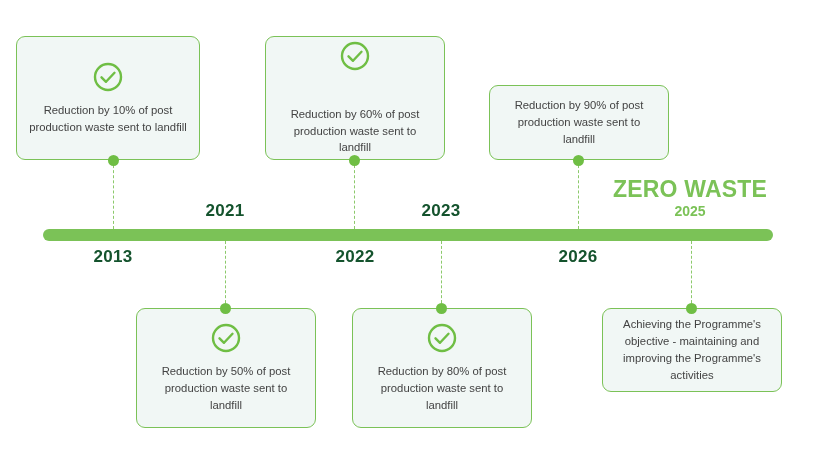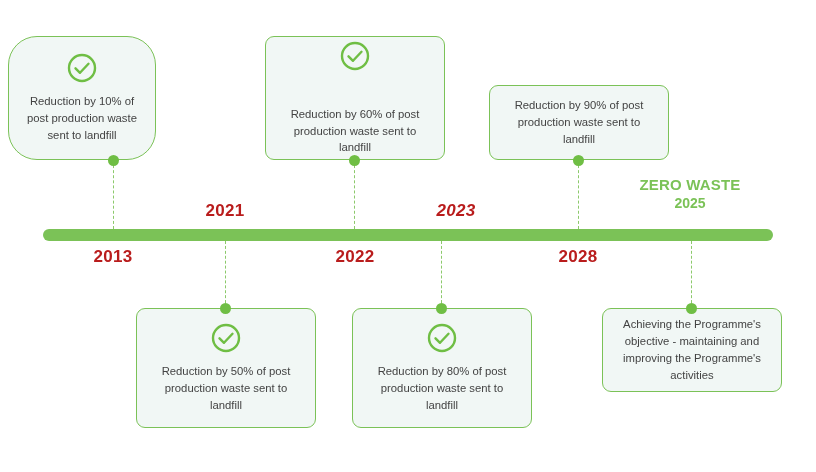--- a/index.html
+++ b/index.html
@@ -26,21 +26,21 @@
     top: 229px;
     width: 730px;
     height: 12px;
     background: #7BC257;
     border-radius: 6px;
   }
 
   
   .year {
     position: absolute;
-    color: #b91c1c;
+    color: #14532d;
     font-weight: bold;
     font-size: 17px;
     letter-spacing: 0.3px;
     text-align: center;
     width: 90px;
     white-space: nowrap;
   }
   .year.above { top: 201px; }
   .year.below { top: 247px; }
 
@@ -86,38 +86,38 @@
 
   
   .headline {
     position: absolute;
     text-align: center;
     color: #7BC257;
     white-space: nowrap;
   }
   .headline .hl-title {
     display: block;
-    font-size: 15px;
+    font-size: 23px;
     font-weight: bold;
     letter-spacing: 0.2px;
     line-height: 1.05;
   }
   .headline .hl-year {
     display: block;
     font-size: 14px;
     font-weight: bold;
     margin-top: 2px;
   }
 </style>
 </head>
 <body>
 
 <div id="stage">
 
-  <div class="card" style="left:8px; top:36px; width:148px; height:124px;border-radius:29px;">
+  <div class="card" style="left:16px; top:36px; width:184px; height:124px;">
     <span class="check-icon">
       <svg width="32" height="32" viewBox="0 0 32 32">
         <circle cx="16" cy="16" r="13" fill="none" stroke="#6FBE44" stroke-width="2.4"></circle>
         <polyline points="9.5,16.3 14,20.8 22.5,11.8" fill="none" stroke="#6FBE44" stroke-width="2.4" stroke-linecap="round" stroke-linejoin="round"></polyline>
       </svg>
     </span>
     <span class="card-text">Reduction by 10% of post production waste sent to landfill</span>
   </div>
 
   <div class="card" style="left:265px; top:36px; width:180px; height:124px;gap:25px;">
@@ -172,21 +172,21 @@
   <div class="dot" style="left:349px; top:155px;"></div>
   <div class="dot" style="left:573px; top:155px;"></div>
 
   <div class="dot" style="left:220px; top:303px;"></div>
   <div class="dot" style="left:436px; top:303px;"></div>
   <div class="dot" style="left:686px; top:303px;"></div>
 
   <div class="year below" style="left:68px;">2013</div>
   <div class="year above" style="left:180px;">2021</div>
   <div class="year below" style="left:310px;">2022</div>
-  <div class="year above" style="left:411px;font-style:italic;">2023</div>
-  <div class="year below" style="left:533px;">2028</div>
+  <div class="year above" style="left:396px;">2023</div>
+  <div class="year below" style="left:533px;">2026</div>
 
   <div class="headline" style="left:600px; top:177px; width:180px;">
     <span class="hl-title">ZERO WASTE</span>
     <span class="hl-year">2025</span>
   </div>
 
 </div>
 
 </body></html>

